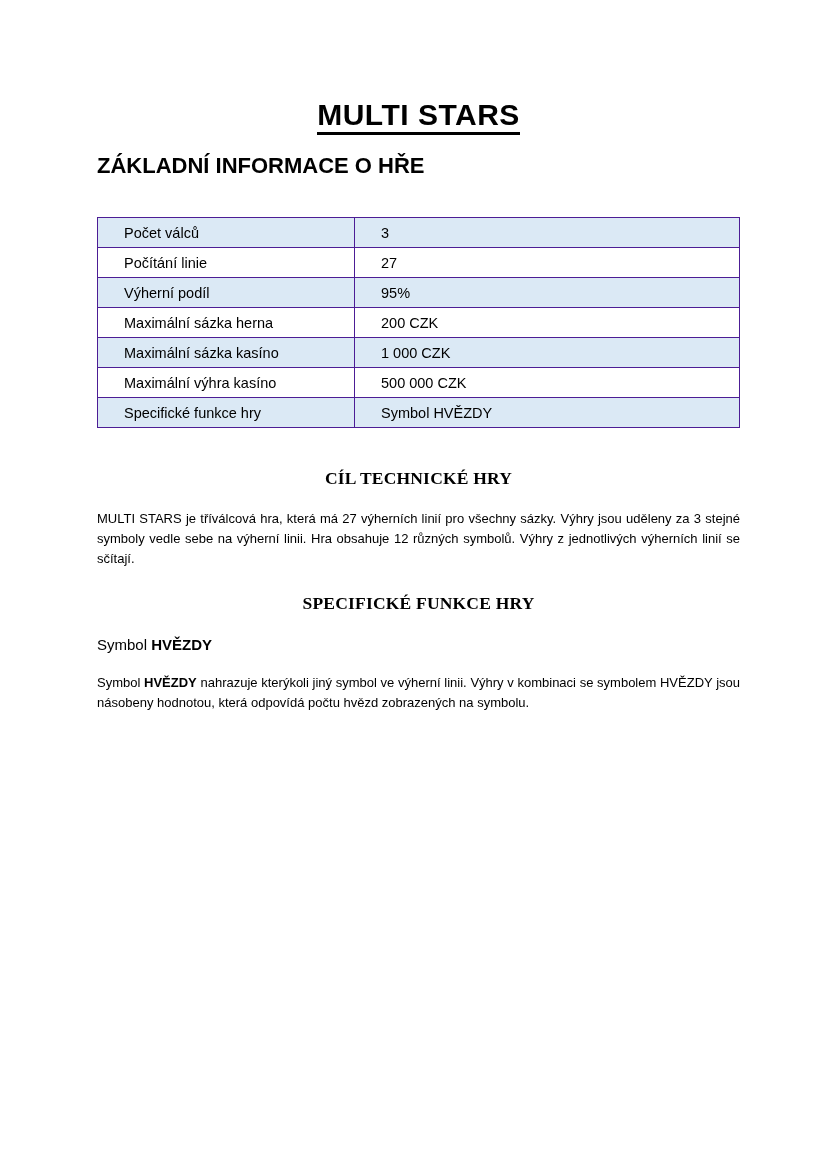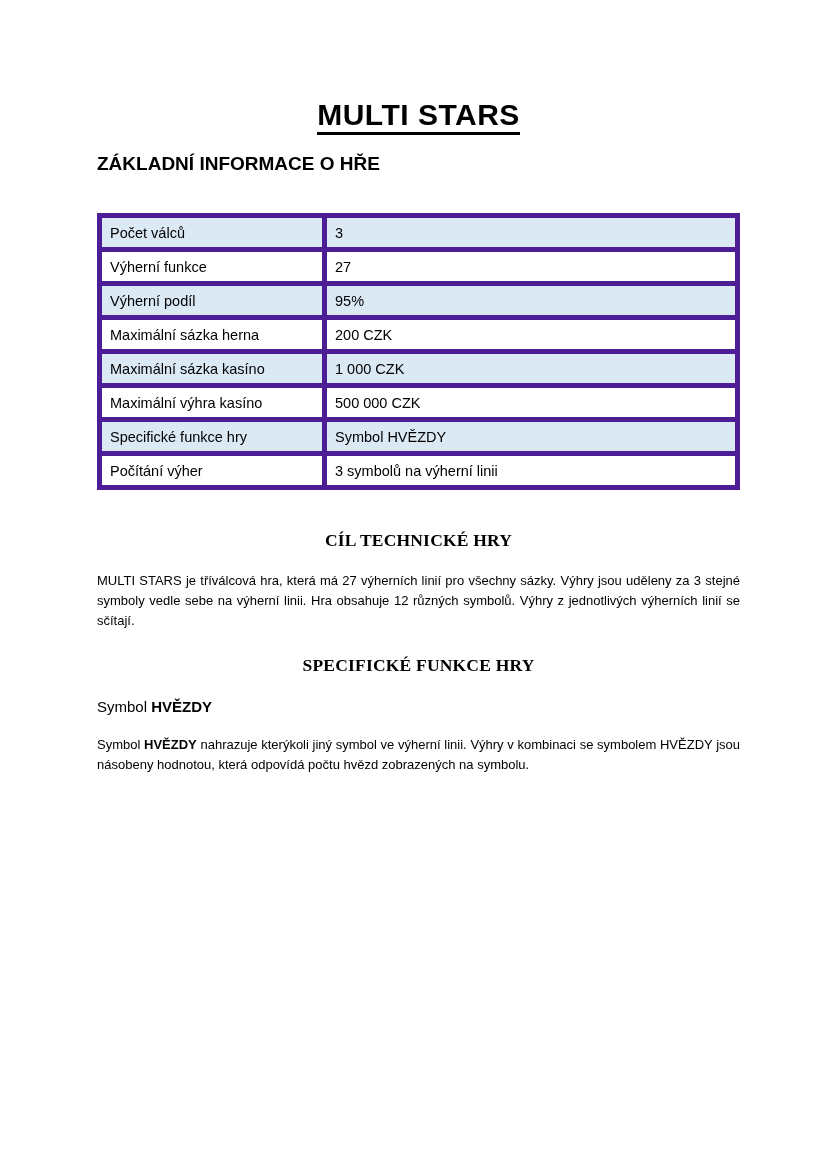--- a/index.html
+++ b/index.html
@@ -31,33 +31,33 @@
     display: inline-block;
     font-size: 30px;
     font-weight: bold;
     letter-spacing: 0.5px;
     border-bottom: 3px solid #000;
     padding-bottom: 1px;
     line-height: 1.1;
   }
   .h-sans {
     margin-top: 18px;
-    font-size: 19px;
+    font-size: 22px;
     font-weight: bold;
   }
   table.info {
     margin-top: 38px;
     width: 643px;
     border-collapse: collapse;
     font-size: 14.5px;
   }
   table.info td {
-    border: 5px solid #4c1d95;
+    border: 1px solid #4c1d95;
     height: 29px;
-    padding: 0 8px;
+    padding: 0 26px;
     vertical-align: middle;
   }
   table.info td.label-cell { width: 204px; }
   table.info tr:nth-child(odd) td { background: #dbe9f5; }
   table.info tr:nth-child(even) td { background: #ffffff; }
   .h-serif {
     font-family: "Liberation Serif", serif;
     font-size: 17.5px;
     font-weight: bold;
     letter-spacing: 0.2px;
@@ -89,21 +89,21 @@
 
     <div class="h-sans">ZÁKLADNÍ INFORMACE O HŘE</div>
 
     <table class="info">
       <tbody>
           <tr>
             <td class="label-cell">Počet válců</td>
             <td class="value-cell">3</td>
           </tr>
           <tr>
-            <td class="label-cell">Výherní funkce</td>
+            <td class="label-cell">Počítání linie</td>
             <td class="value-cell">27</td>
           </tr>
           <tr>
             <td class="label-cell">Výherní podíl</td>
             <td class="value-cell">95%</td>
           </tr>
           <tr>
             <td class="label-cell">Maximální sázka herna</td>
             <td class="value-cell">200 CZK</td>
           </tr>
@@ -112,24 +112,20 @@
             <td class="value-cell">1 000 CZK</td>
           </tr>
           <tr>
             <td class="label-cell">Maximální výhra kasíno</td>
             <td class="value-cell">500 000 CZK</td>
           </tr>
           <tr>
             <td class="label-cell">Specifické funkce hry</td>
             <td class="value-cell">Symbol HVĚZDY</td>
           </tr>
-          <tr>
-            <td class="label-cell">Počítání výher</td>
-            <td class="value-cell">3 symbolů na výherní linii</td>
-          </tr>
         </tbody>
     </table>
 
     <div class="h-serif first">CÍL TECHNICKÉ HRY</div>
 
     <div class="para">MULTI STARS je tříválcová hra, která má 27 výherních linií pro všechny sázky. Výhry jsou uděleny za 3 stejné symboly vedle sebe na výherní linii. Hra obsahuje 12 různých symbolů. Výhry z jednotlivých výherních linií se sčítají.</div>
 
     <div class="h-serif second">SPECIFICKÉ FUNKCE HRY</div>
 
     <div class="symbol-line"><span>Symbol </span><b>HVĚZDY</b></div>

